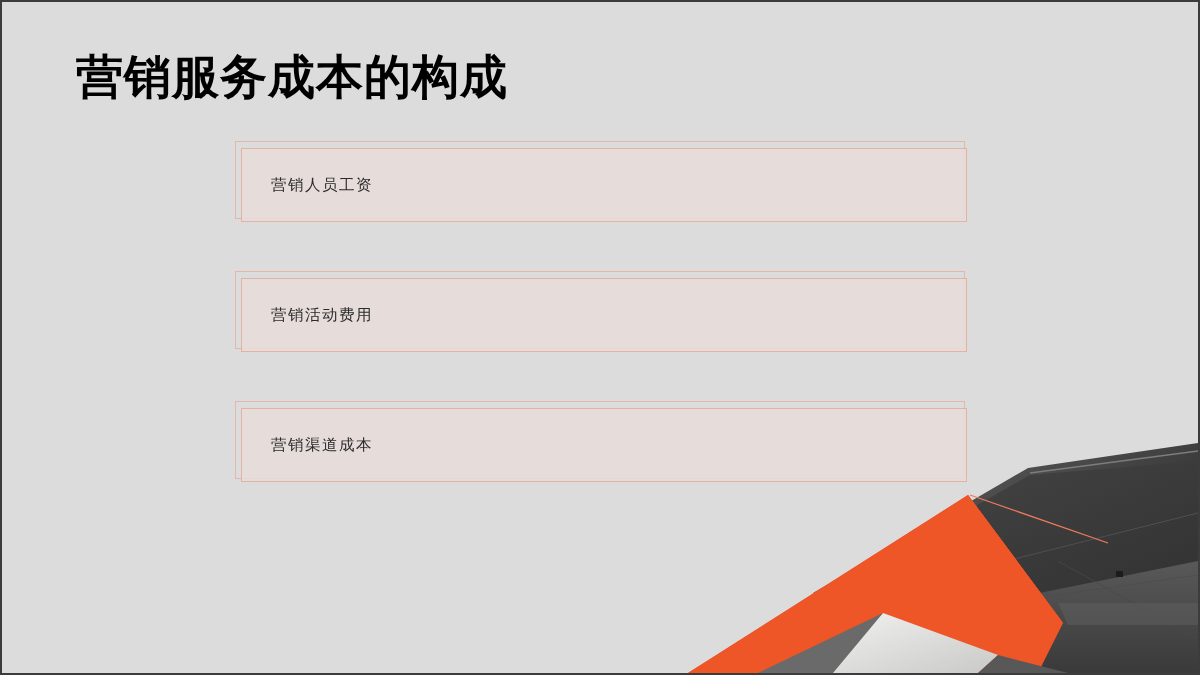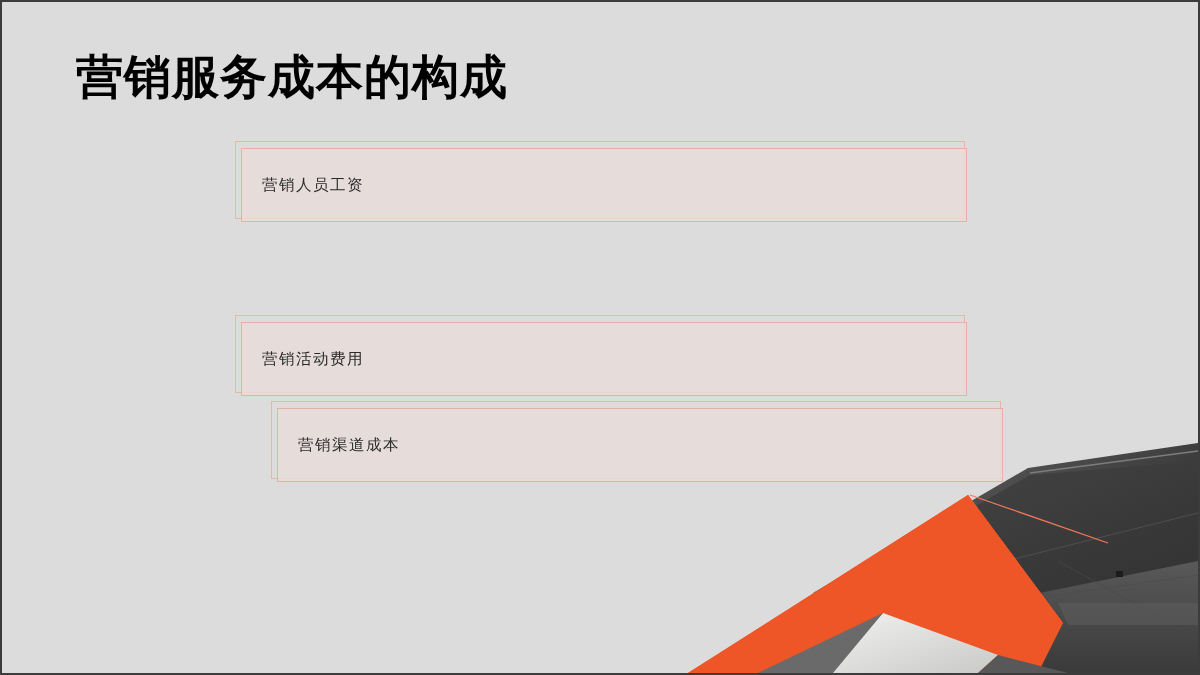--- a/index.html
+++ b/index.html
@@ -44,22 +44,22 @@
   }
 
   
   .box-wrap {
     position: absolute;
     left: 233px;
     width: 738px;
     height: 86px;
   }
   .box-wrap.b1 { top: 139px; }
-  .box-wrap.b2 { top: 269px; margin-top: 44px; }
-  .box-wrap.b3 { top: 399px; margin-left: 36px; }
+  .box-wrap.b2 { top: 269px; }
+  .box-wrap.b3 { top: 399px; }
   .box-wrap.b4 { top: 529px; }
 
   
   .box-frame {
     position: absolute;
     left: 0;
     top: 0;
     width: 730px;
     height: 78px;
     border: 1px solid rgba(232, 170, 150, 0.72);
@@ -70,20 +70,21 @@
     position: absolute;
     left: 6px;
     top: 7px;
     width: 726px;
     height: 74px;
     background: rgba(232, 221, 219, 0.82);
     border: 1px solid rgba(224, 160, 140, 0.70);
     box-sizing: border-box;
     display: flex;
     align-items: center;
+    padding-left: 9px;
   }
   .box-label {
     margin-left: 20px;
     font-size: 15.5px;
     color: #2a2a2a;
     letter-spacing: 1.5px;
     line-height: 1;
   }
 </style>
 </head>

